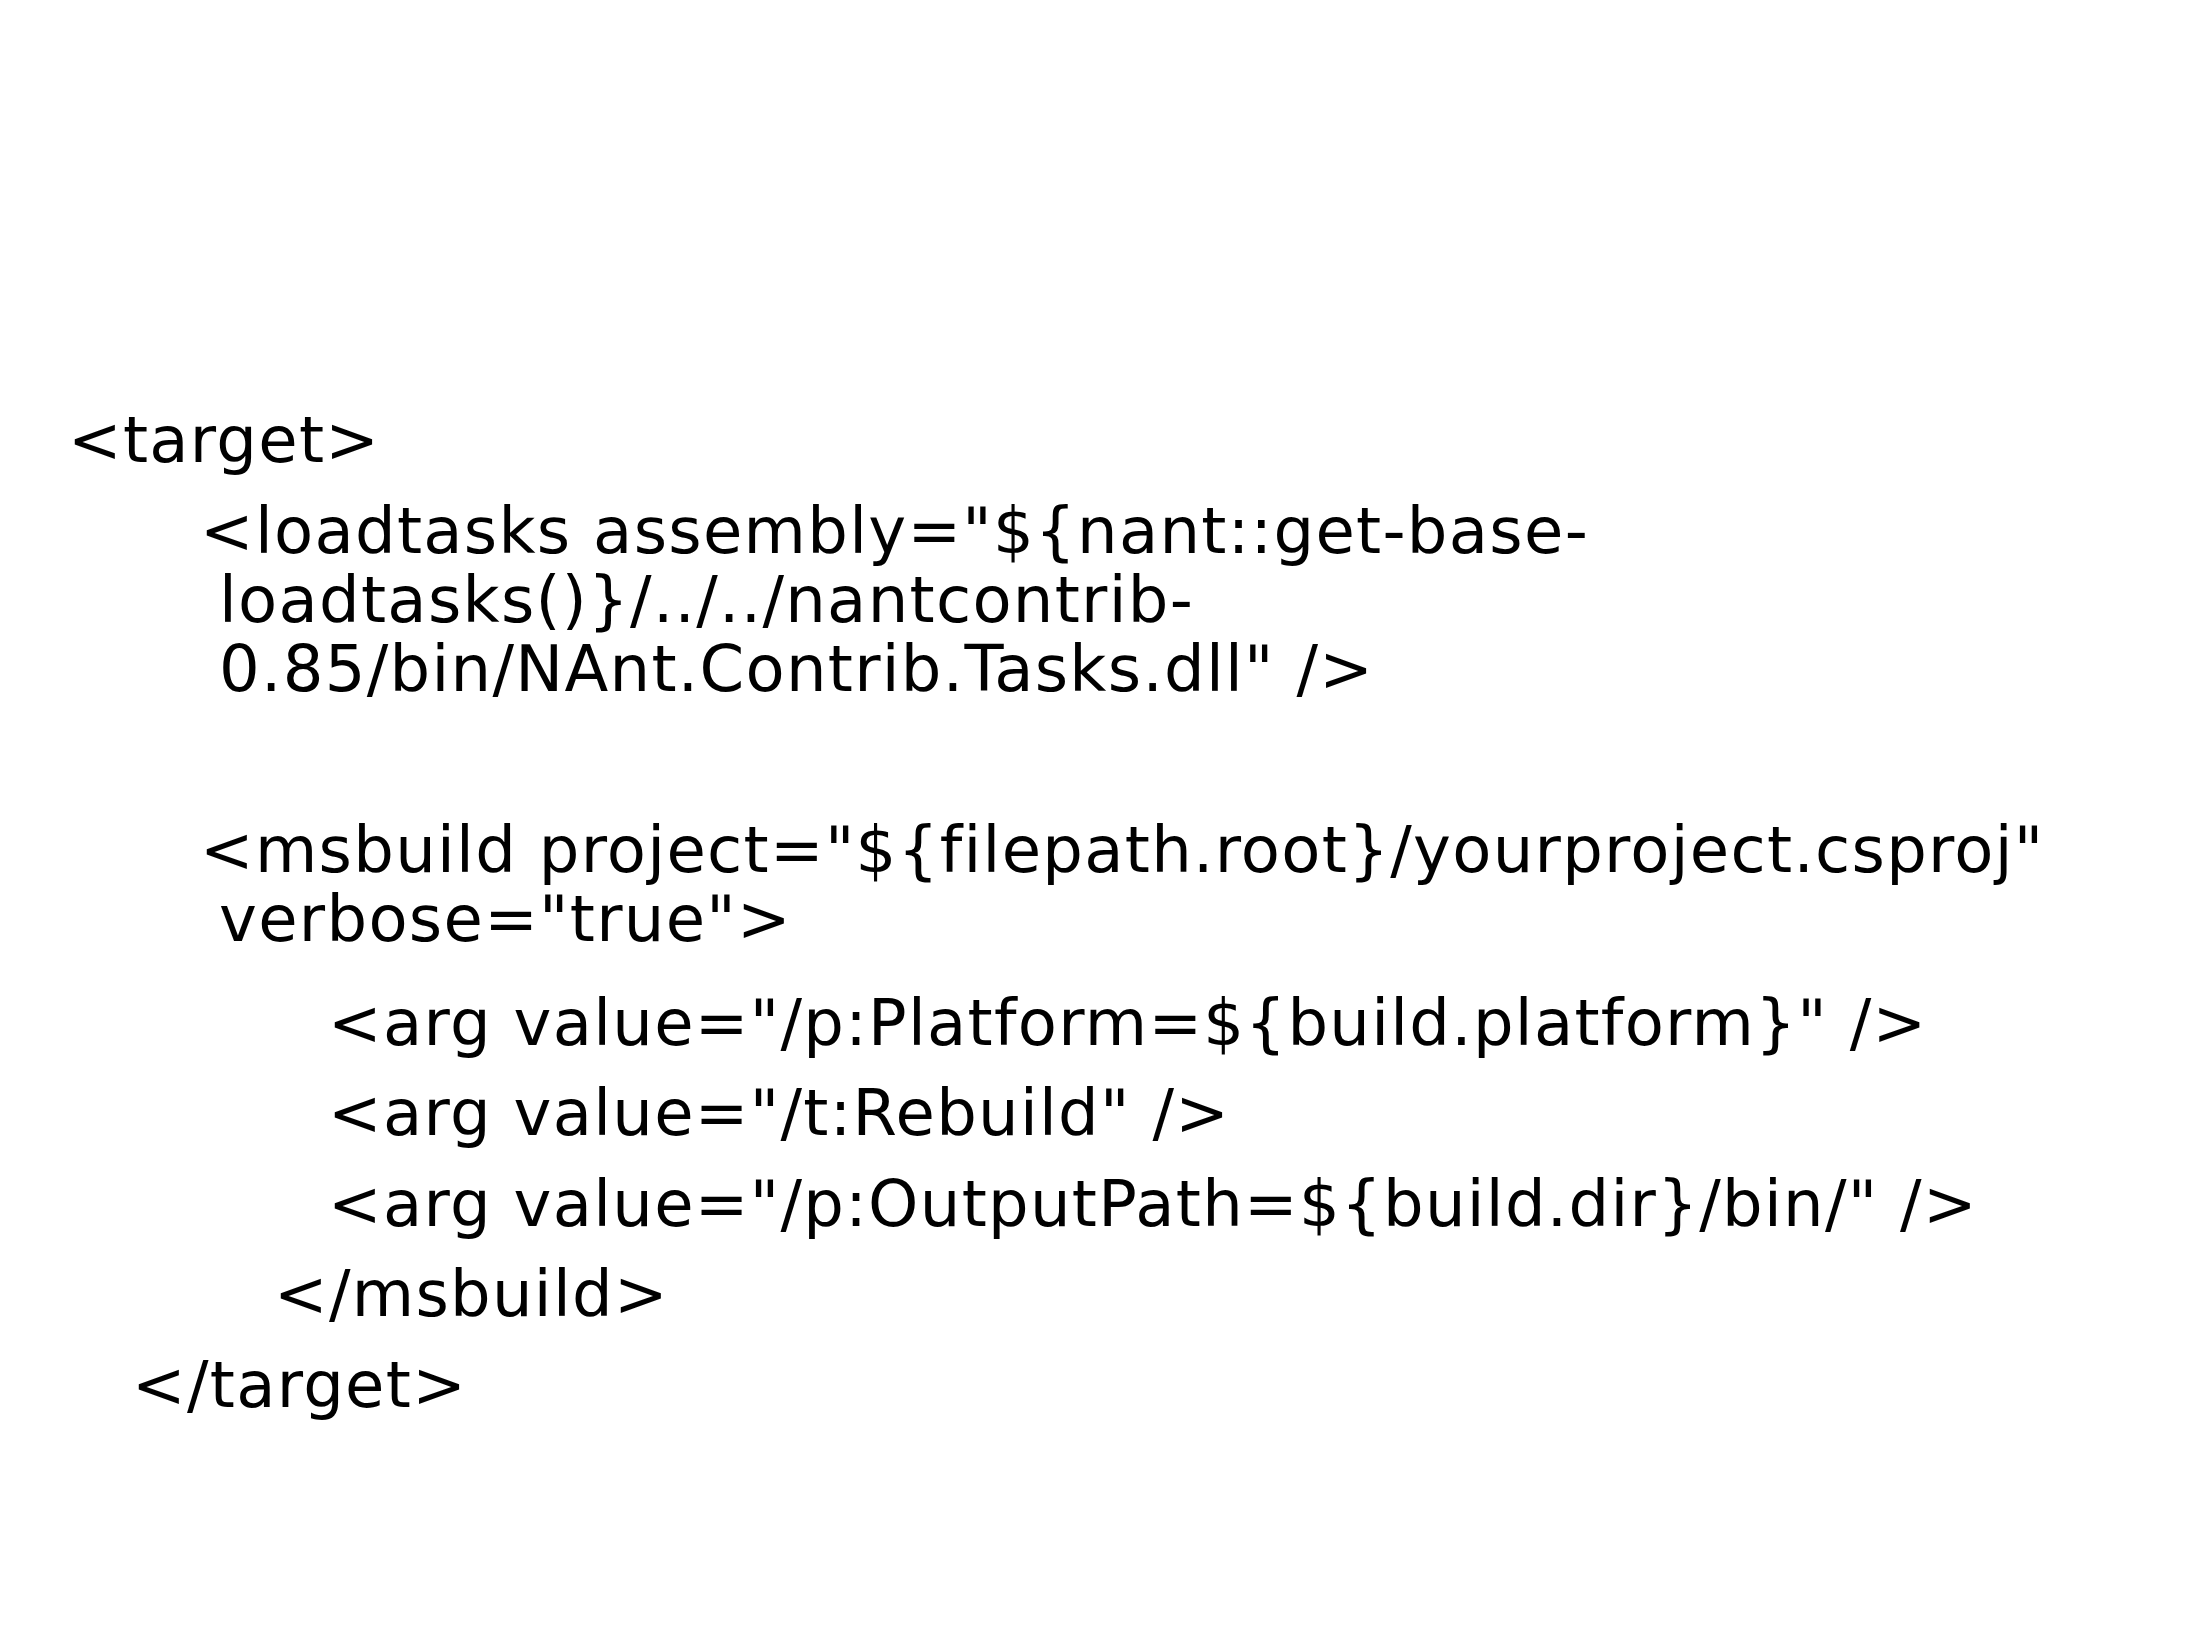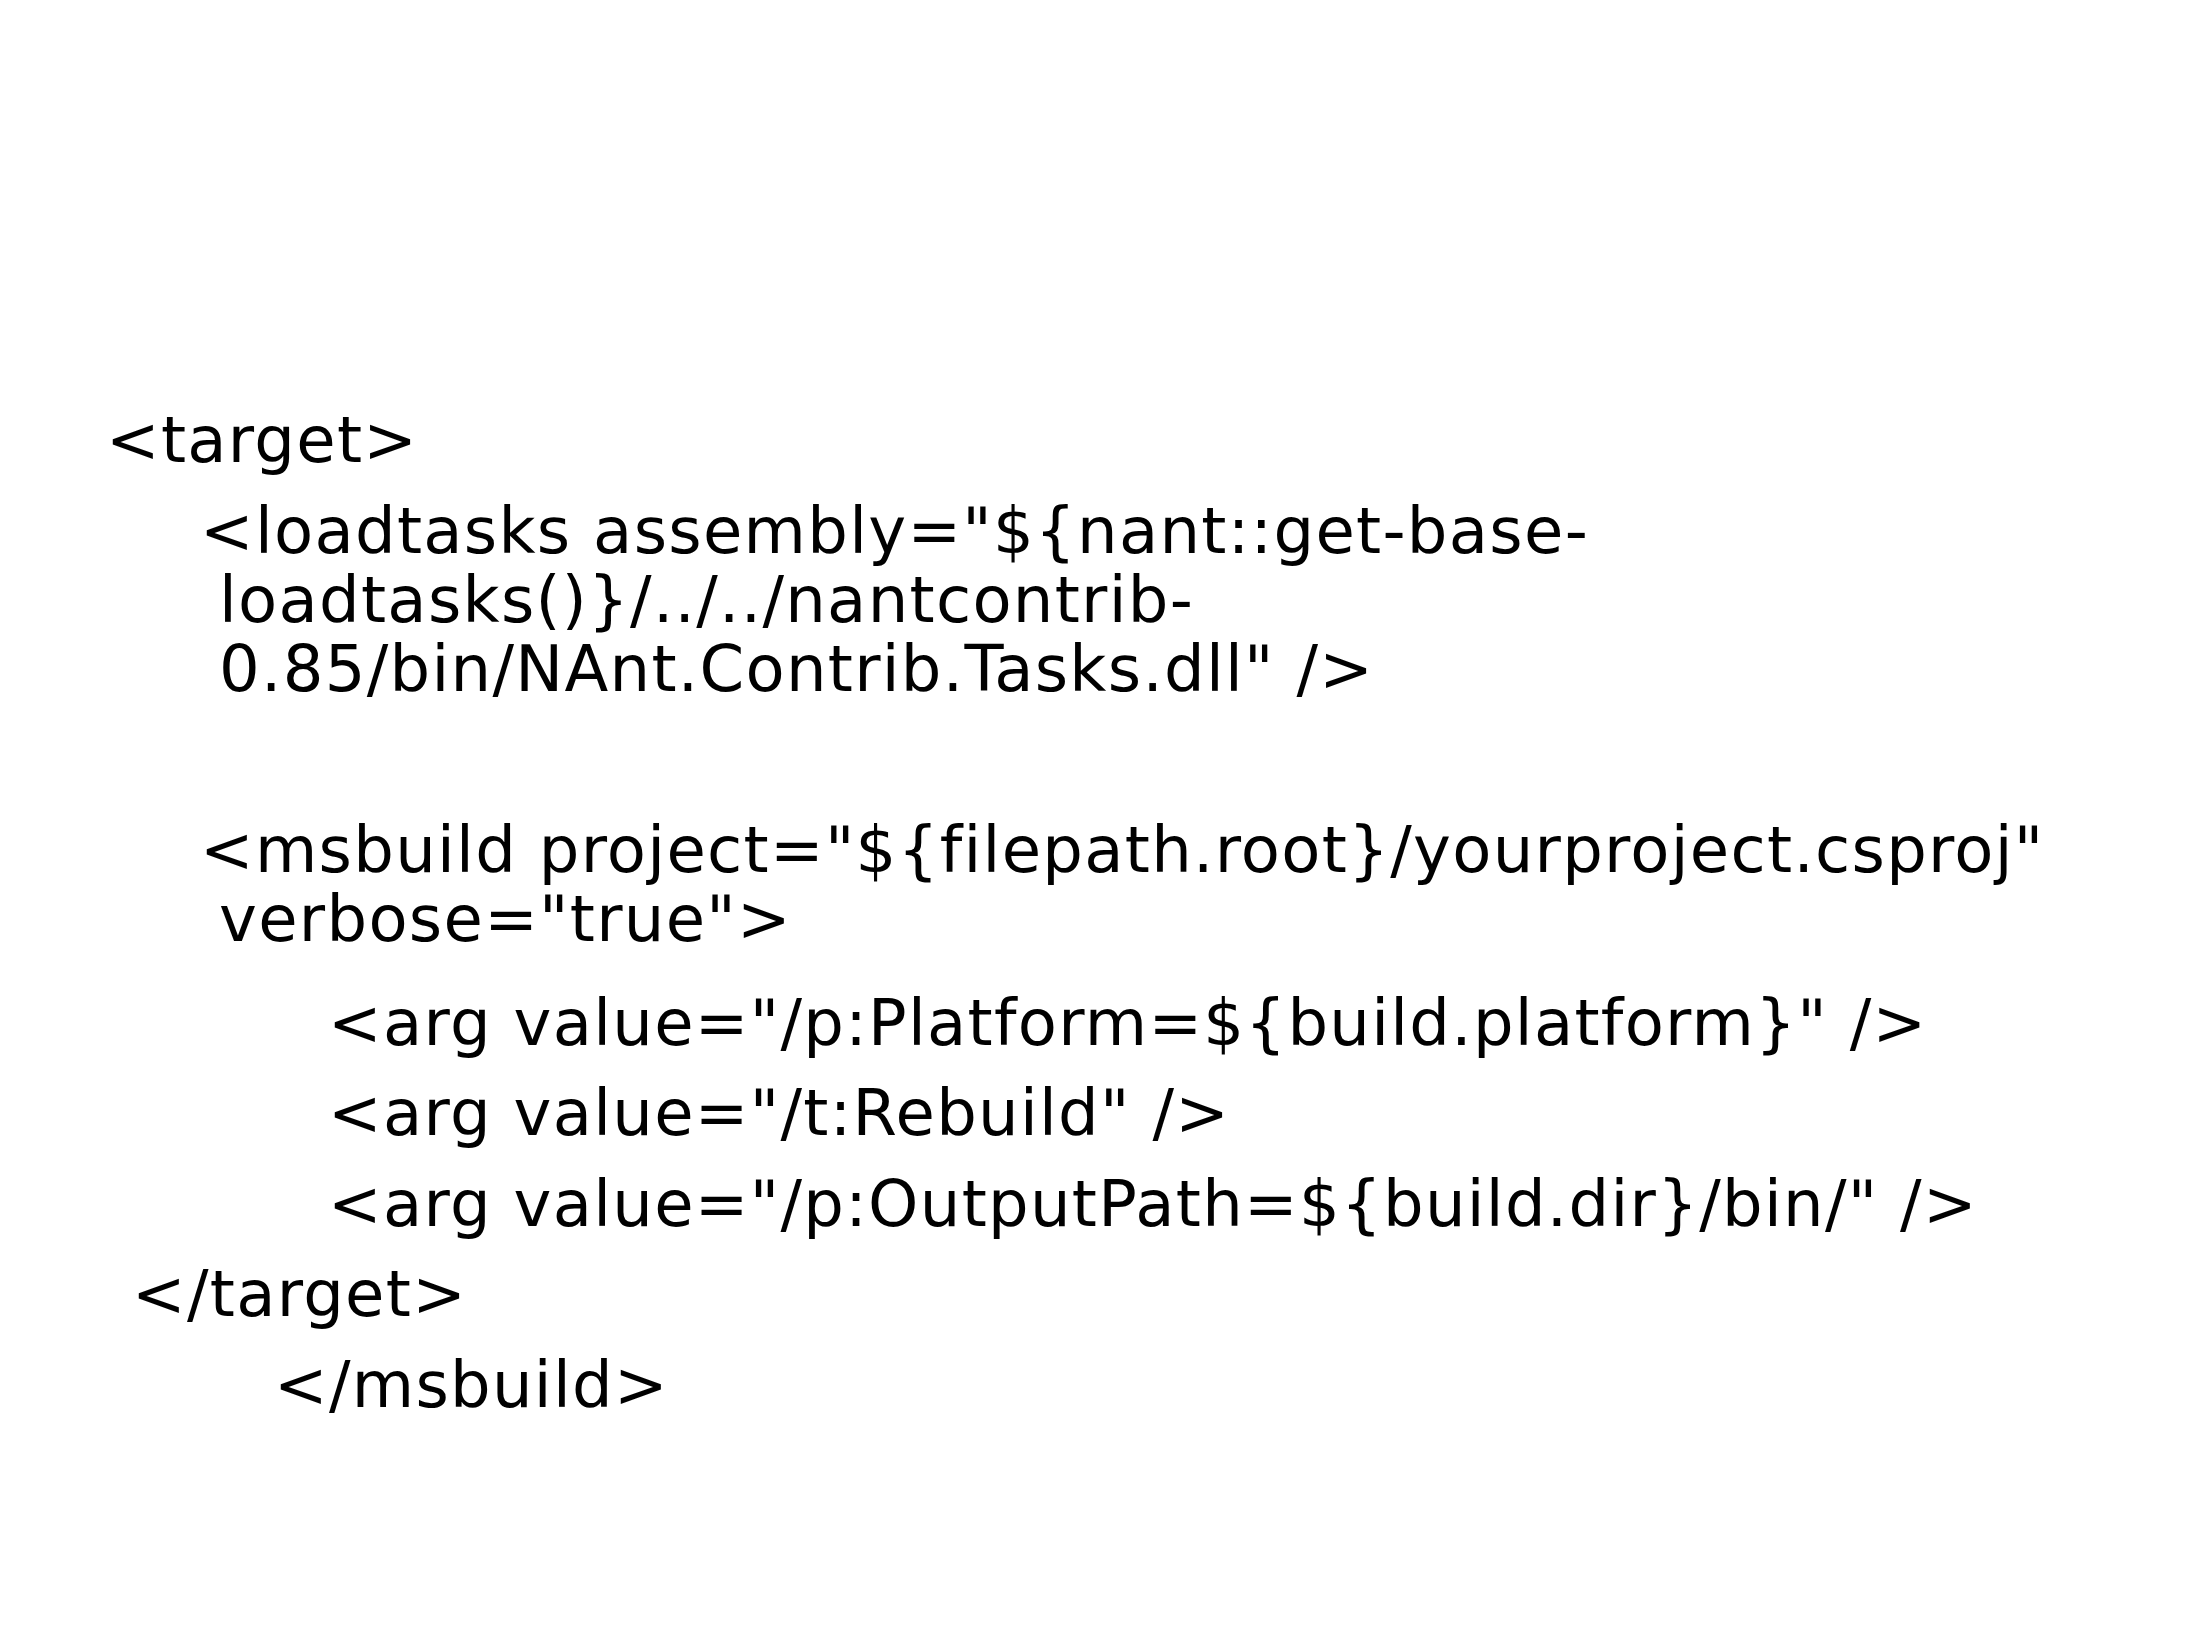--- a/index.html
+++ b/index.html
@@ -33,21 +33,21 @@
     margin: 0 0 21.5px 0;
   }
   .para-args-first {
     padding-top: 13.8px;
   }
   .line {
     min-height: 69px;
     white-space: pre;
   }
   
-  .ind-target     { padding-left: 106px; }
+  .ind-target     { padding-left: 68px; }
   .ind-first      { padding-left: 200px; }
   .ind-cont       { padding-left: 219px; }
   .ind-arg        { padding-left: 304px; margin-left: 24px; }
   .ind-close-ms   { padding-left: 274px; }
   .ind-close-tgt  { padding-left: 132px; }
 </style>
 </head>
 <body>
 
 <div class="slide">
@@ -78,22 +78,22 @@
 
     <div class="para">
       <div class="line ind-arg">&lt;arg value="/t:Rebuild" /&gt;</div>
     </div>
 
     <div class="para">
       <div class="line ind-arg">&lt;arg value="/p:OutputPath=${build.dir}/bin/" /&gt;</div>
     </div>
 
     <div class="para">
-      <div class="line ind-close-tgt">&lt;/target&gt;</div>
+      <div class="line ind-close-ms">&lt;/msbuild&gt;</div>
     </div>
 
     <div class="para">
-      <div class="line ind-close-ms">&lt;/msbuild&gt;</div>
+      <div class="line ind-close-tgt">&lt;/target&gt;</div>
     </div>
 
   </div>
 </div>
 
 
 </body></html>

